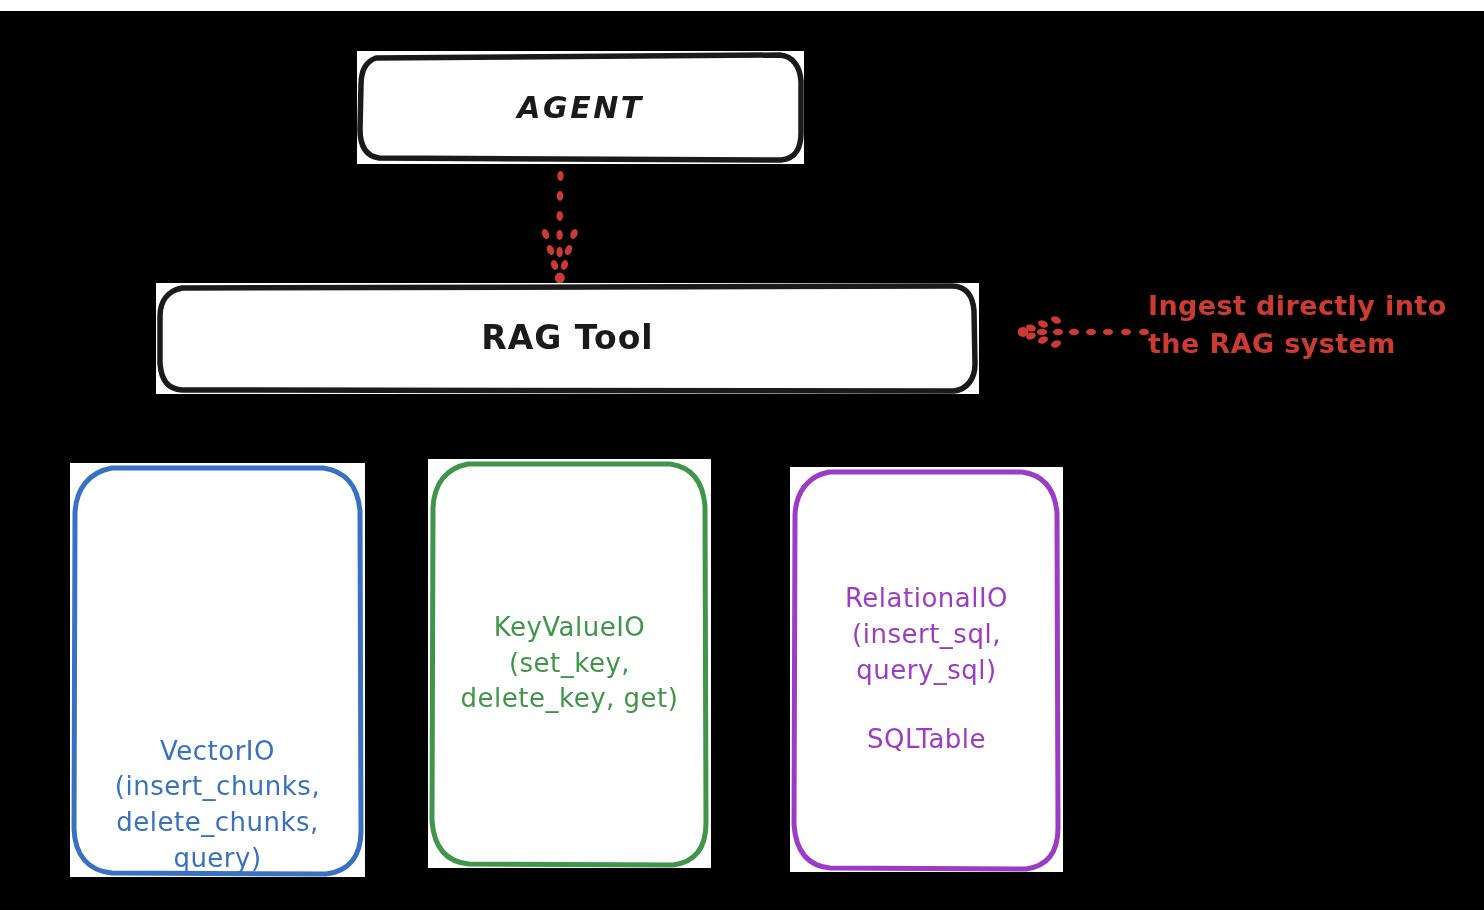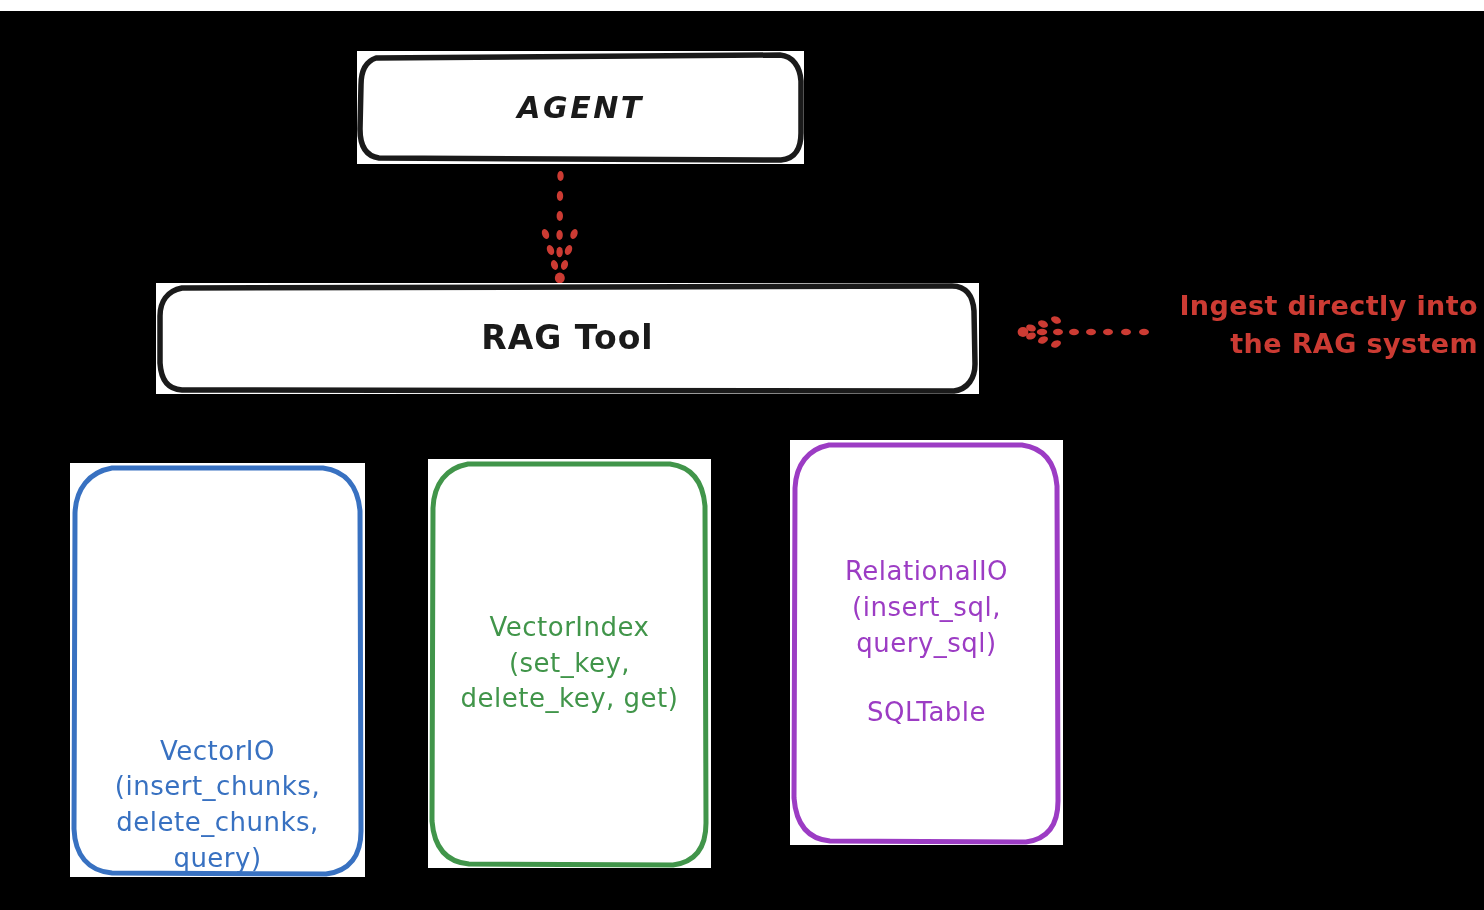--- a/index.html
+++ b/index.html
@@ -75,21 +75,21 @@
     justify-content: flex-end;
   }
   #node-keyvalue {
     left: 428px;
     top: 448px;
     width: 283px;
     height: 409px;
   }
   #node-relational {
     left: 790px;
-    top: 429px;
+    top: 456px;
     width: 273px;
     height: 405px;
   }
   .provider .node-label {
     font-family: "DejaVu Sans", sans-serif;
     font-weight: 500;
     font-size: 26px;
     line-height: 1.38;
   }
   .provider .node-label.secondary {
@@ -139,21 +139,21 @@
     width: 135px;
     height: 50px;
   }
 
   
   #annotation-ingest {
     position: absolute;
     left: 1148px;
     top: 276px;
     width: 330px;
-    text-align: right;
+    text-align: left;
     font-family: "DejaVu Sans", sans-serif;
     font-weight: 600;
     font-size: 27px;
     line-height: 1.42;
     color: #cc3b33;
     letter-spacing: 0.4px;
     white-space: pre-line;
   }
 </style>
 </head>
@@ -228,21 +228,21 @@
 delete_chunks,
 query)</div>
     </div>
   </div>
 
   <div class="node provider" id="node-keyvalue">
     <svg class="sketch-border" viewBox="0 0 283 409" preserveAspectRatio="none">
       <path d="M40,5 C18,9 6,25 5,49 L4,362 C6,388 18,403 41,405 L245,406 C268,403 278,388 278,364 L277,47 C275,23 264,8 242,5 L40,5 Z" fill="#ffffff" stroke="#41954a" stroke-width="5" stroke-linecap="round" stroke-linejoin="round"></path>
     </svg>
     <div class="node-inner">
-      <div class="node-label primary">VectorIndex
+      <div class="node-label primary">KeyValueIO
 (set_key,
 delete_key, get)</div>
     </div>
   </div>
 
   <div class="node provider" id="node-relational">
     <svg class="sketch-border" viewBox="0 0 273 405" preserveAspectRatio="none">
       <path d="M39,5 C18,9 6,25 5,48 L4,358 C6,384 18,399 40,401 L236,402 C258,399 268,384 268,361 L267,46 C265,23 254,8 232,5 L39,5 Z" fill="#ffffff" stroke="#9c3cc4" stroke-width="5" stroke-linecap="round" stroke-linejoin="round"></path>
     </svg>
     <div class="node-inner">

